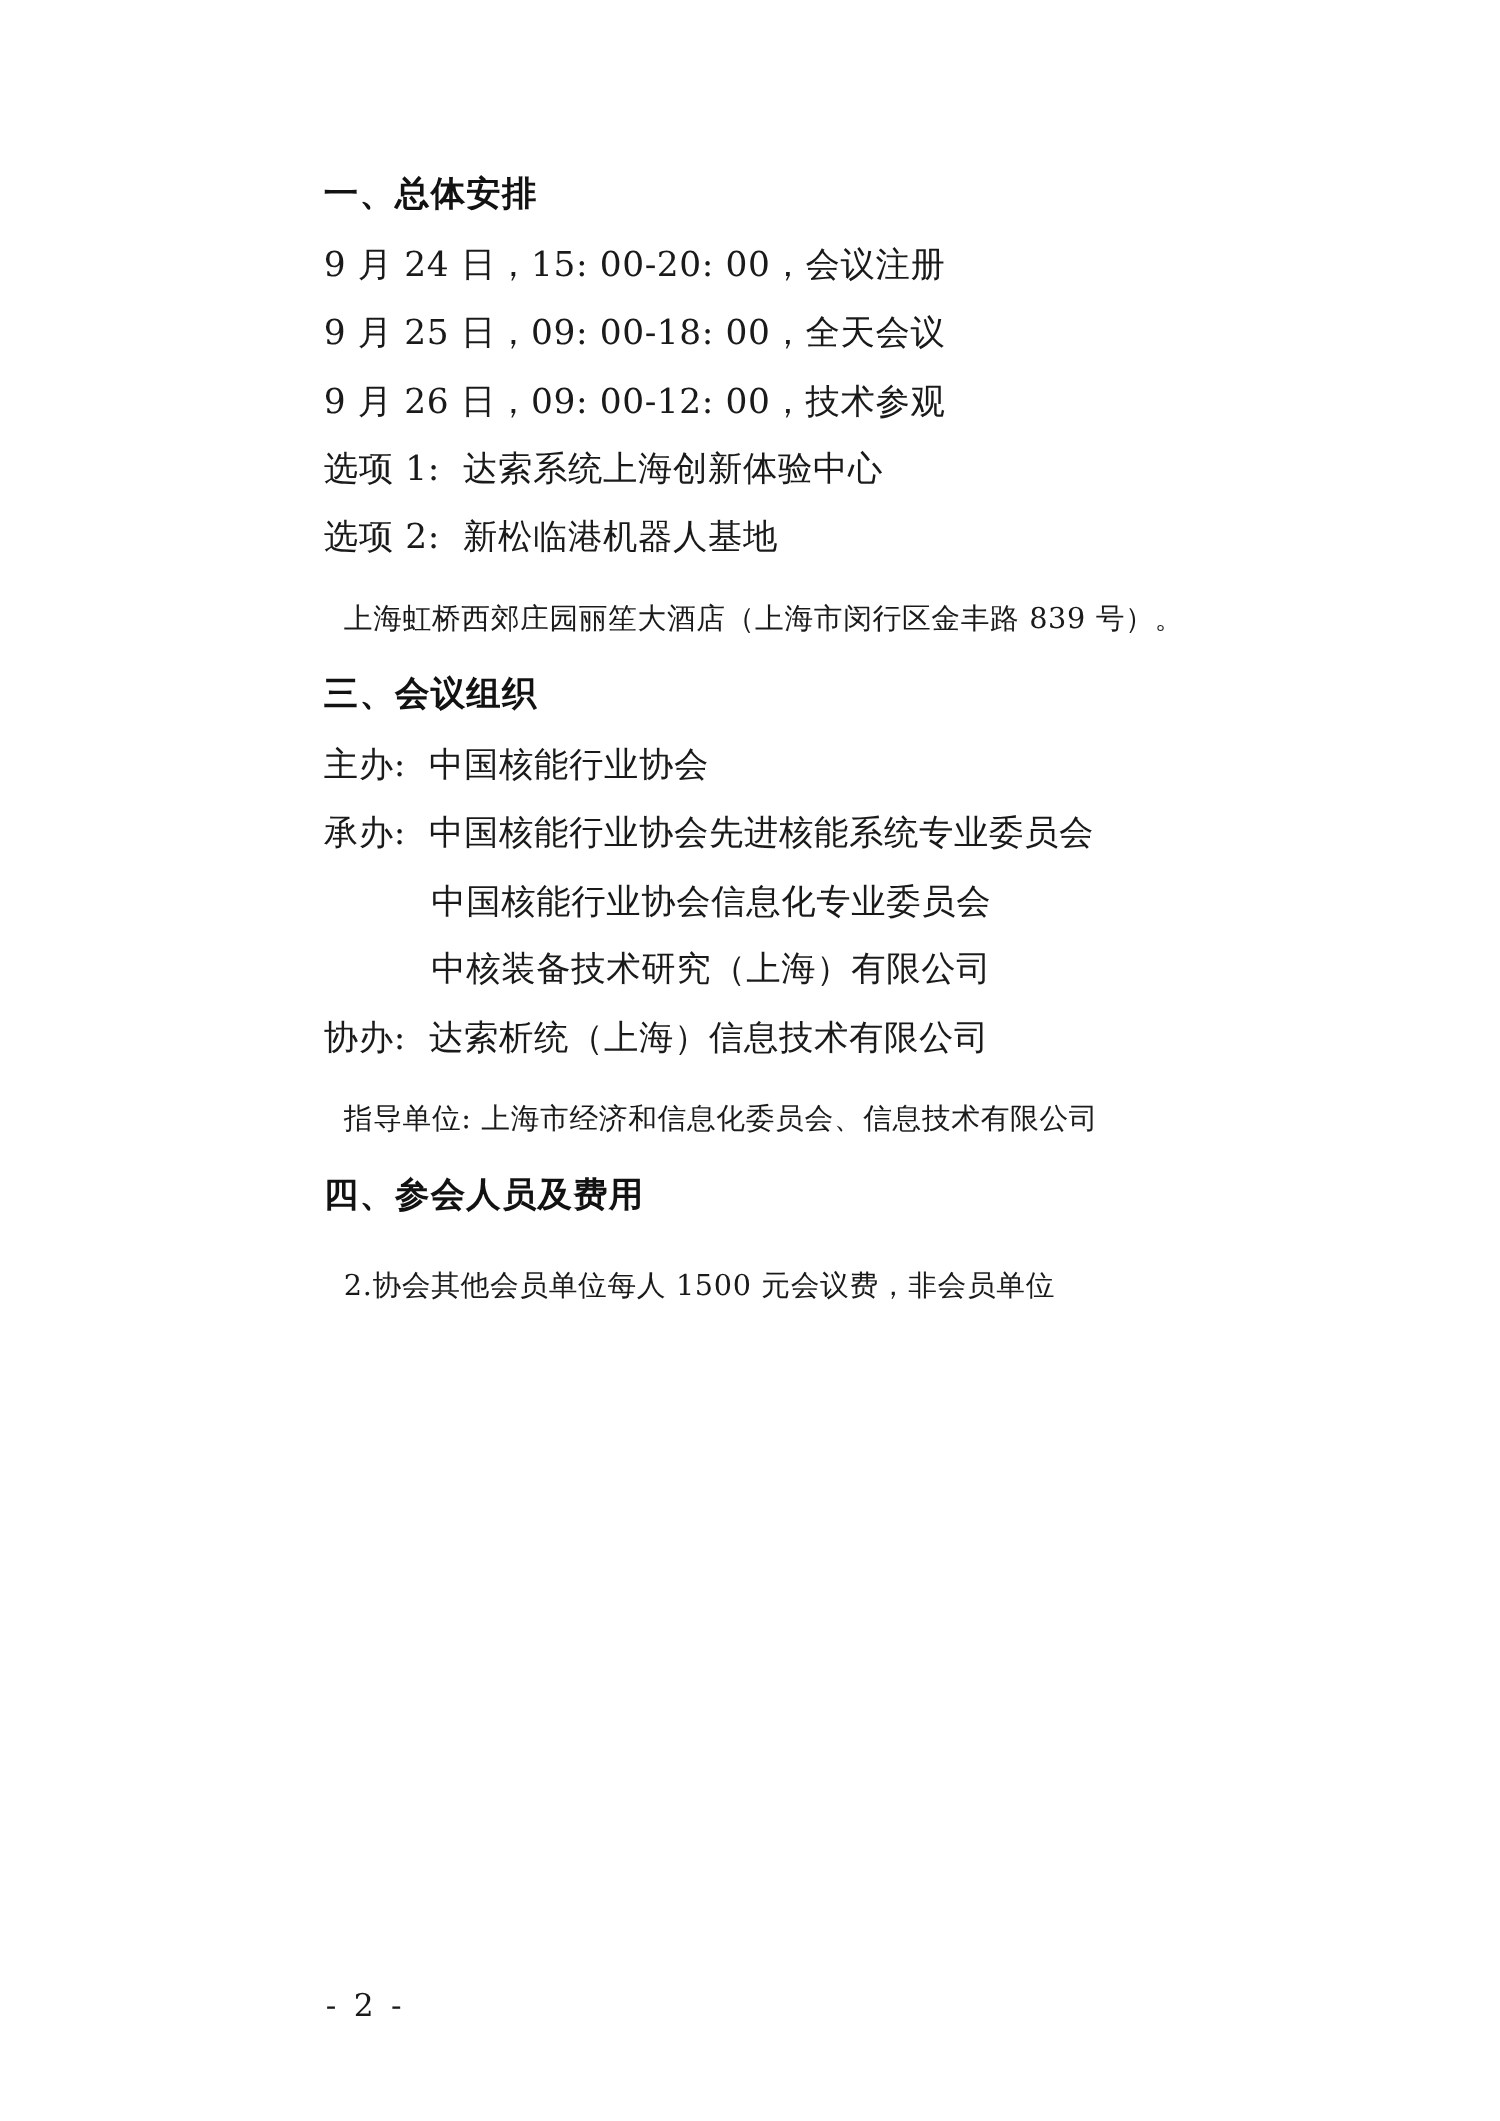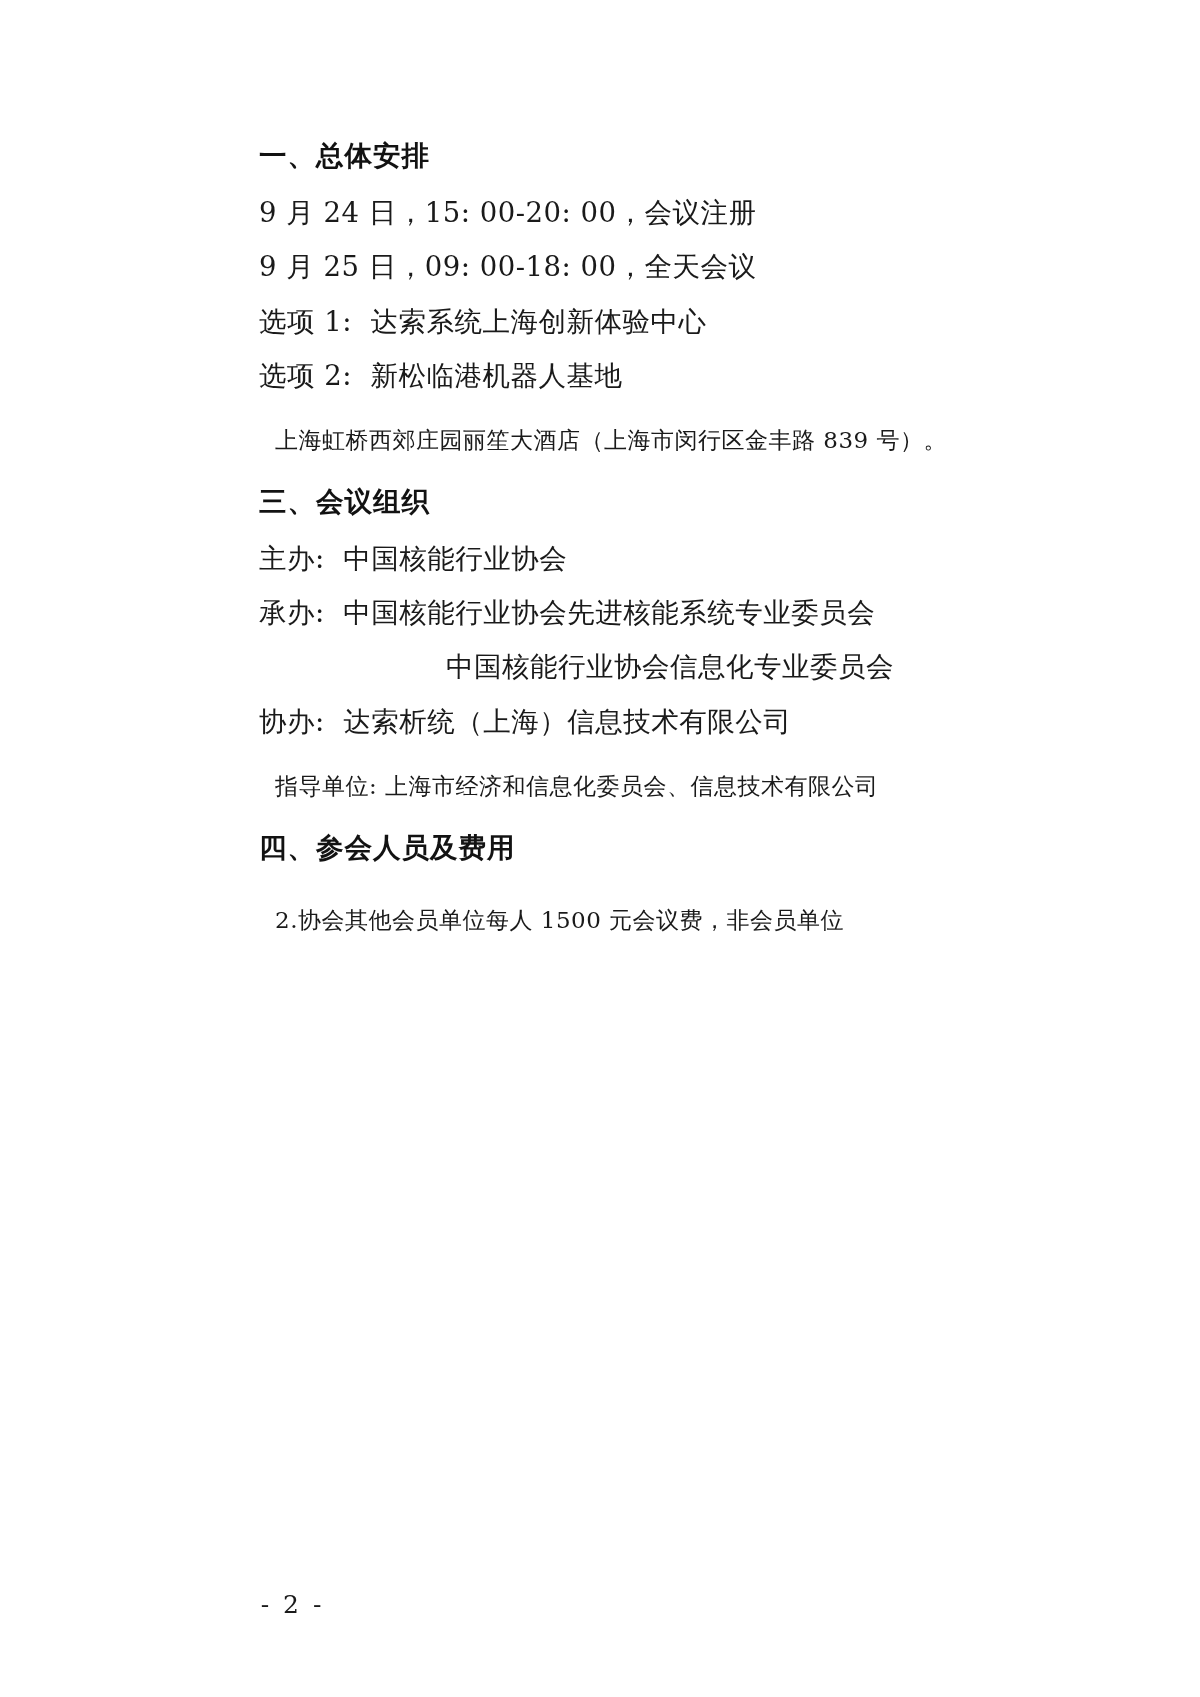--- a/index.html
+++ b/index.html
@@ -46,21 +46,20 @@
     line-height: 1.98;
     margin: 0;
     letter-spacing: 0.5px;
     white-space: pre-wrap;
   }
   .indent1 {
     padding-left: 54px;
   }
   .indent2 {
     padding-left: 140px;
-    text-align: center;
   }
   .para {
     font-size: 23px;
     line-height: 1.98;
     margin: 16px;
     letter-spacing: 0.5px;
     text-indent: 54px;
     text-align: justify;
   }
   .block-gap {
@@ -83,29 +82,31 @@
 </style>
 </head>
 <body>
 
 <div class="page">
   <div class="doc-body">
 
     <h2 class="heading">一、总体安排</h2>
     <p class="line indent1">9 月 24 日，15: 00-20: 00，会议注册</p>
     <p class="line indent1">9 月 25 日，09: 00-18: 00，全天会议</p>
+    <p class="line indent1">9 月 26 日，09: 00-12: 00，技术参观</p>
     <p class="line indent1">选项 1:  达索系统上海创新体验中心</p>
     <p class="line indent1">选项 2:  新松临港机器人基地</p>
 
     <p class="para">上海虹桥西郊庄园丽笙大酒店（上海市闵行区金丰路 839 号）。</p>
 
     <h2 class="heading tight-top">三、会议组织</h2>
     <p class="line indent1">主办:  中国核能行业协会</p>
     <p class="line indent1">承办:  中国核能行业协会先进核能系统专业委员会</p>
     <p class="line indent2">中国核能行业协会信息化专业委员会</p>
+    <p class="line indent2">中核装备技术研究（上海）有限公司</p>
     <p class="line indent1">协办:  达索析统（上海）信息技术有限公司</p>
     <p class="para">指导单位:  上海市经济和信息化委员会、信息技术有限公司</p>
 
     <h2 class="heading tight-top">四、参会人员及费用</h2>
     <div class="block-gap"></div>
     <p class="para">2.协会其他会员单位每人 1500 元会议费，非会员单位</p>
 
   </div>
 
   <div class="footer">

